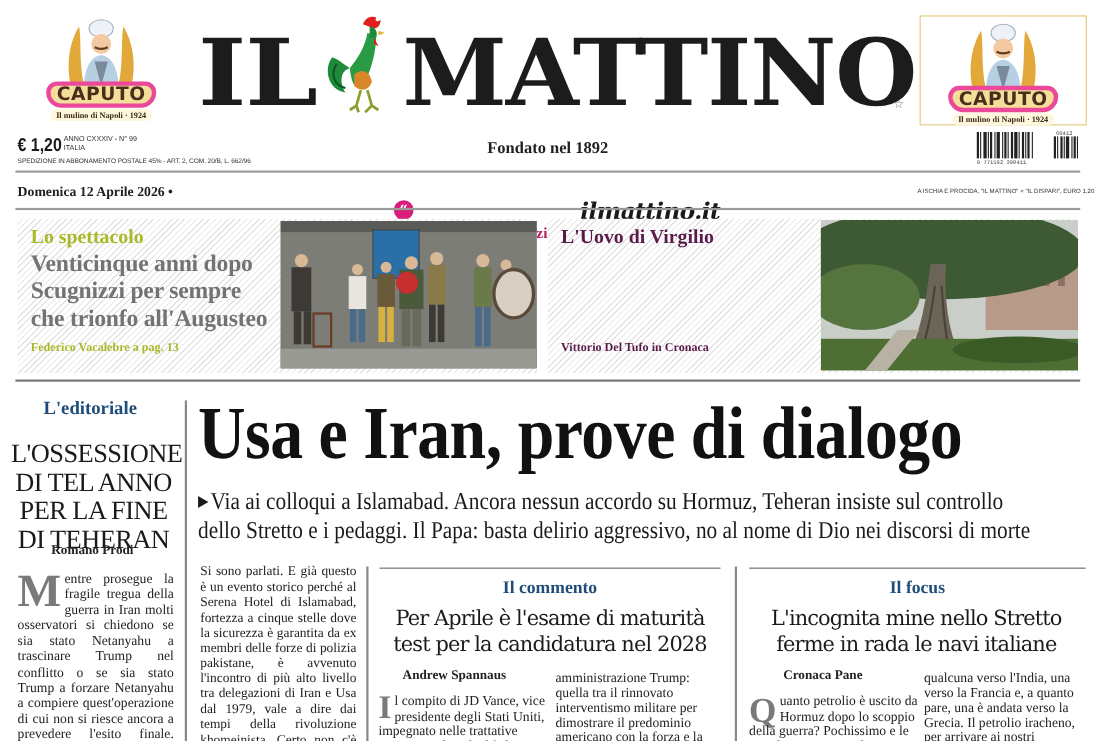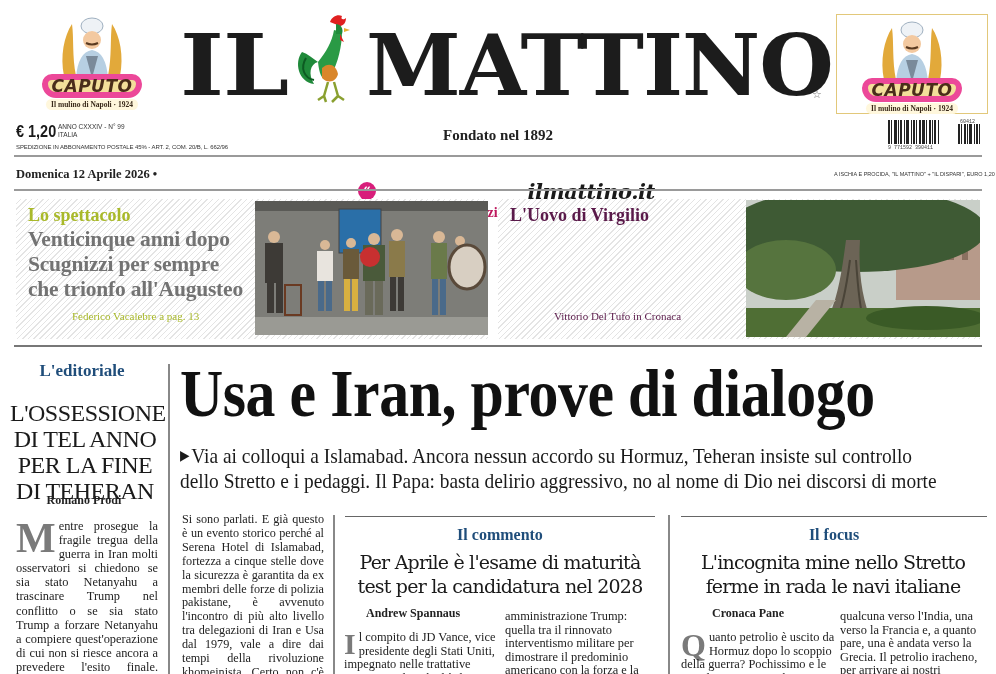--- a/index.html
+++ b/index.html
@@ -11,24 +11,24 @@
   
   .caputo {
     position: absolute; width: 108px; height: 96px;
     display: flex; flex-direction: column; align-items: center; justify-content: flex-end;
   }
   .caputo-left { left: 38px; top: 14px; }
   .caputo-right-box { left: 836px; top: 14px; width: 152px; height: 100px; border: 1.5px solid #e2c87a; }
   .caputo-right { left: 858px; top: 18px; }
   .chef { position: absolute; top: 2px; left: 20px; width: 68px; height: 64px; }
   .caputo-banner {
-    position: relative; z-index: 2; background: #f3df9a; border: 6px solid #ec4899;
+    position: relative; z-index: 2; background: #f3df9a; border: 4px solid #ec4899;
     border-radius: 10px 10px 14px 14px; width: 100px; height: 24px;
     display: flex; align-items: center; justify-content: center;
-    font-family: "DejaVu Sans", sans-serif; font-weight: bold; font-size: 17px; color: #4a2d1a; letter-spacing: 0.5px; font-style: italic;
+    font-family: "DejaVu Sans", sans-serif; font-weight: bold; font-size: 17px; color: #4a2d1a; letter-spacing: 0.5px;
   }
   .caputo-sub {
     font-size: 7.5px; font-family: "Liberation Serif", serif; font-weight: bold; color: #3a2a1a;
     background: #fff7dc; border-radius: 6px; padding: 1px 5px; margin-top: 1px; white-space: nowrap;
   }
 
   .logo {
     position: absolute; left: 180px; top: 22px; height: 82px;
     display: flex; align-items: flex-end;
     font-family: "DejaVu Serif", serif; font-weight: bold; font-size: 84px; line-height: 0.9;
@@ -62,21 +62,21 @@
   
   .promo {
     position: absolute; top: 199px; height: 140px;
     background-color: #f4f4f4;
     background-image: repeating-linear-gradient(135deg, #ffffff 0 3px, #e4e4e4 3px 4px);
   }
   .promo-left { left: 16px; width: 472px; }
   .promo-right { left: 498px; width: 482px; }
   .kicker { position: absolute; font-family: "Liberation Serif", serif; font-weight: bold; font-size: 18px; }
   .promo-head { position: absolute; font-family: "Liberation Serif", serif; font-weight: bold; font-size: 21.5px; line-height: 25px; color: #737373; letter-spacing: -0.2px; }
-  .byline-promo { position: absolute; font-family: "Liberation Serif", serif; font-weight: normal; font-size: 11px; margin-left: 44px; }
+  .byline-promo { position: absolute; font-family: "Liberation Serif", serif; font-weight: bold; font-size: 11px; }
   .photo { position: absolute; overflow: hidden; }
 
   
   .top-rule { left: 14px; top: 345px; width: 968px; height: 2px; background: #777; }
   .edit-kicker { left: 0; width: 164px; top: 361px; text-align: center; font-family: "Liberation Serif", serif; font-weight: bold; font-size: 17px; color: #1f4d7a; }
   .edit-title { left: 10px; width: 150px; top: 400px; text-align: center; font-family: "Liberation Serif", serif; font-size: 24px; line-height: 26px; color: #1a1a1a; letter-spacing: -0.5px; }
   .edit-author { left: 0; width: 168px; top: 493px; text-align: center; font-family: "Liberation Serif", serif; font-weight: bold; font-size: 12px; color: #222; }
   .vrule { position: absolute; width: 1.5px; background: #888; }
 
   .body-text { position: absolute; font-family: "Liberation Serif", serif; font-size: 12.4px; line-height: 14.1px; color: #222; text-align: justify; }

